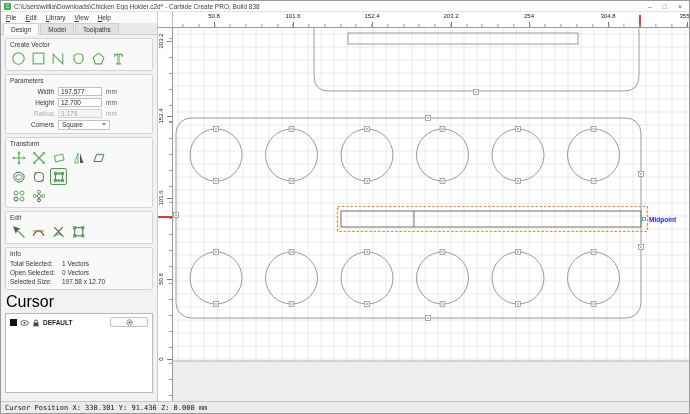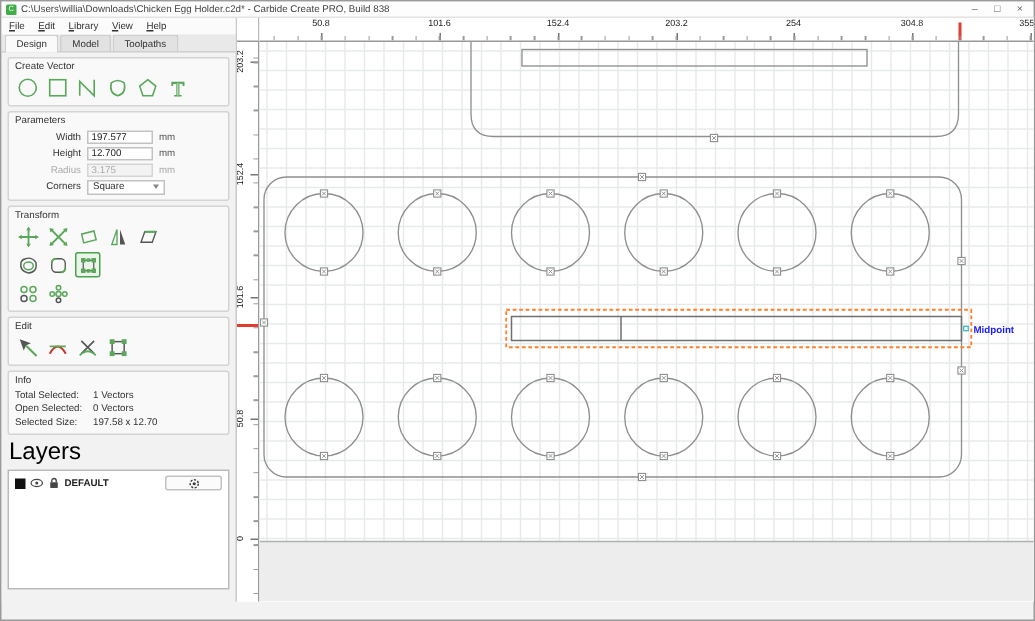--- a/index.html
+++ b/index.html
@@ -297,21 +297,21 @@
             <span class="ilabel">Open Selected:</span>
             <span>0 Vectors</span>
           </div>
           <div class="info-row">
             <span class="ilabel">Selected Size:</span>
             <span>197.58 x 12.70</span>
           </div>
         </div>
 
         <div>
-          <div class="glabel" style="margin:1px 0 2px 1px;">Layers</div>
+          <div class="glabel" style="margin:1px 0 2px 1px;">Cursor</div>
           <div class="layers-box">
             <div class="layer-row">
               <span class="swatch"></span>
               <span>
                 <svg width="9" height="8" viewBox="0 0 9 8">
                     <ellipse cx="4.5" cy="4" rx="3.8" ry="2.4" fill="none" stroke="#444" stroke-width="0.8"></ellipse>
                     <circle cx="4.5" cy="4" r="1" fill="#444"></circle>
                   </svg></span>
               <span>
                 <svg width="8" height="8" viewBox="0 0 8 8">
@@ -516,13 +516,14 @@
               <rect x="418.1" y="273.6" width="4.8" height="4.8" fill="#ffffff" stroke="#8a8a8a" stroke-width="0.7"></rect>
               <path d="M419.2,274.7 L421.8,277.3 M421.8,274.7 L419.2,277.3" stroke="#8a8a8a" stroke-width="0.6" fill="none"></path>
               <rect x="469.5" y="189.5" width="3" height="3" fill="none" stroke="#2bb5b5" stroke-width="0.8"></rect>
               <text x="476" y="194" fill="#1a1aff" font-size="6.5" font-weight="bold" font-family="Liberation Sans, sans-serif">Midpoint</text>
             </svg>
         </div>
       </div>
     </div>
   </div>
 
+  <div class="statusbar">Cursor Position X: 330.301 Y: 91.436 Z: 0.000 mm</div>
 </div>
 
 </body></html>

